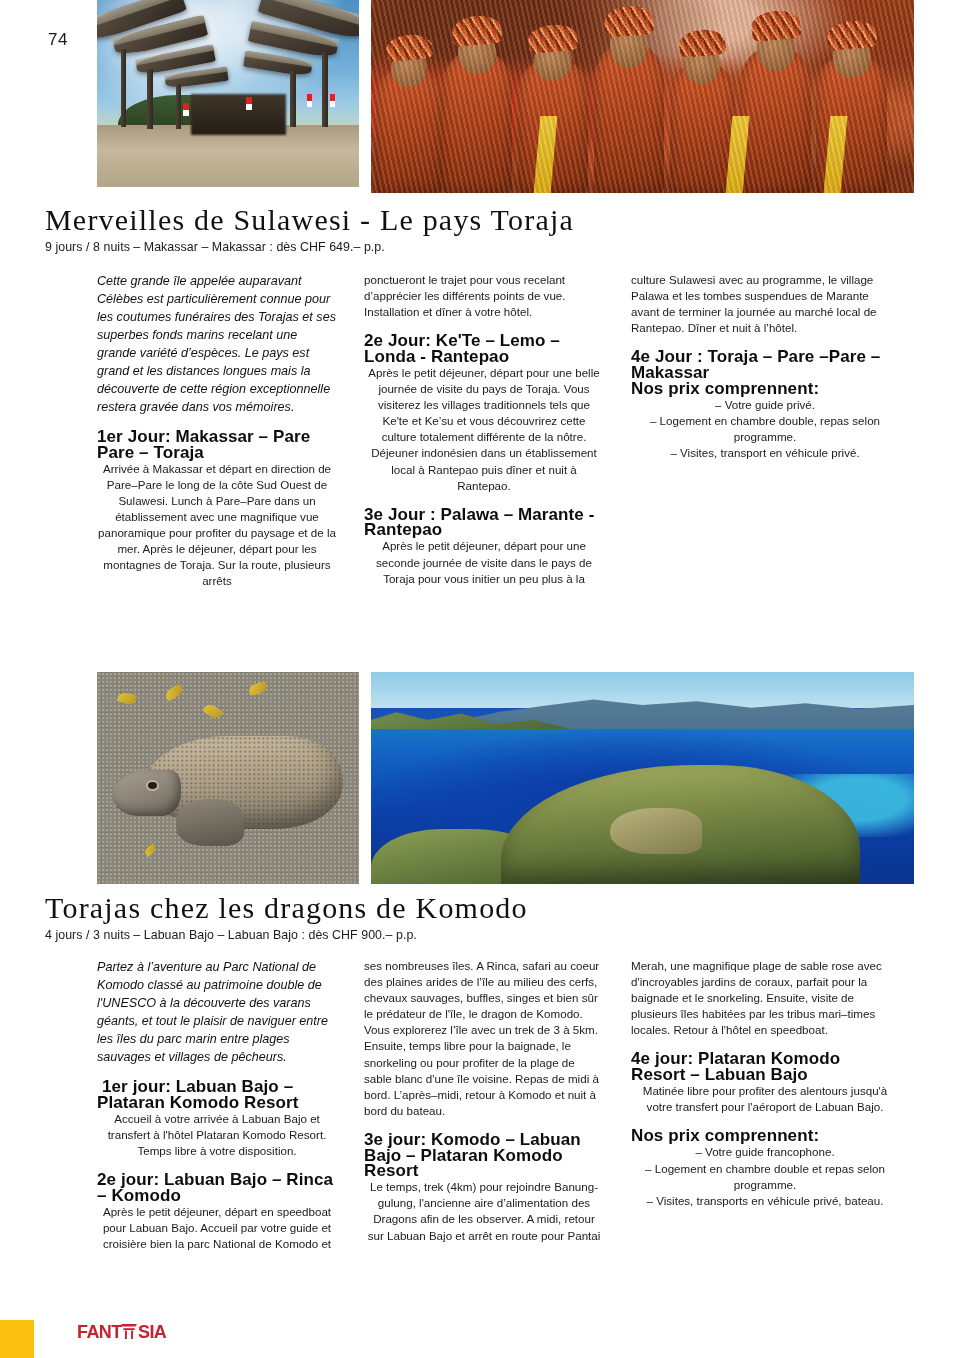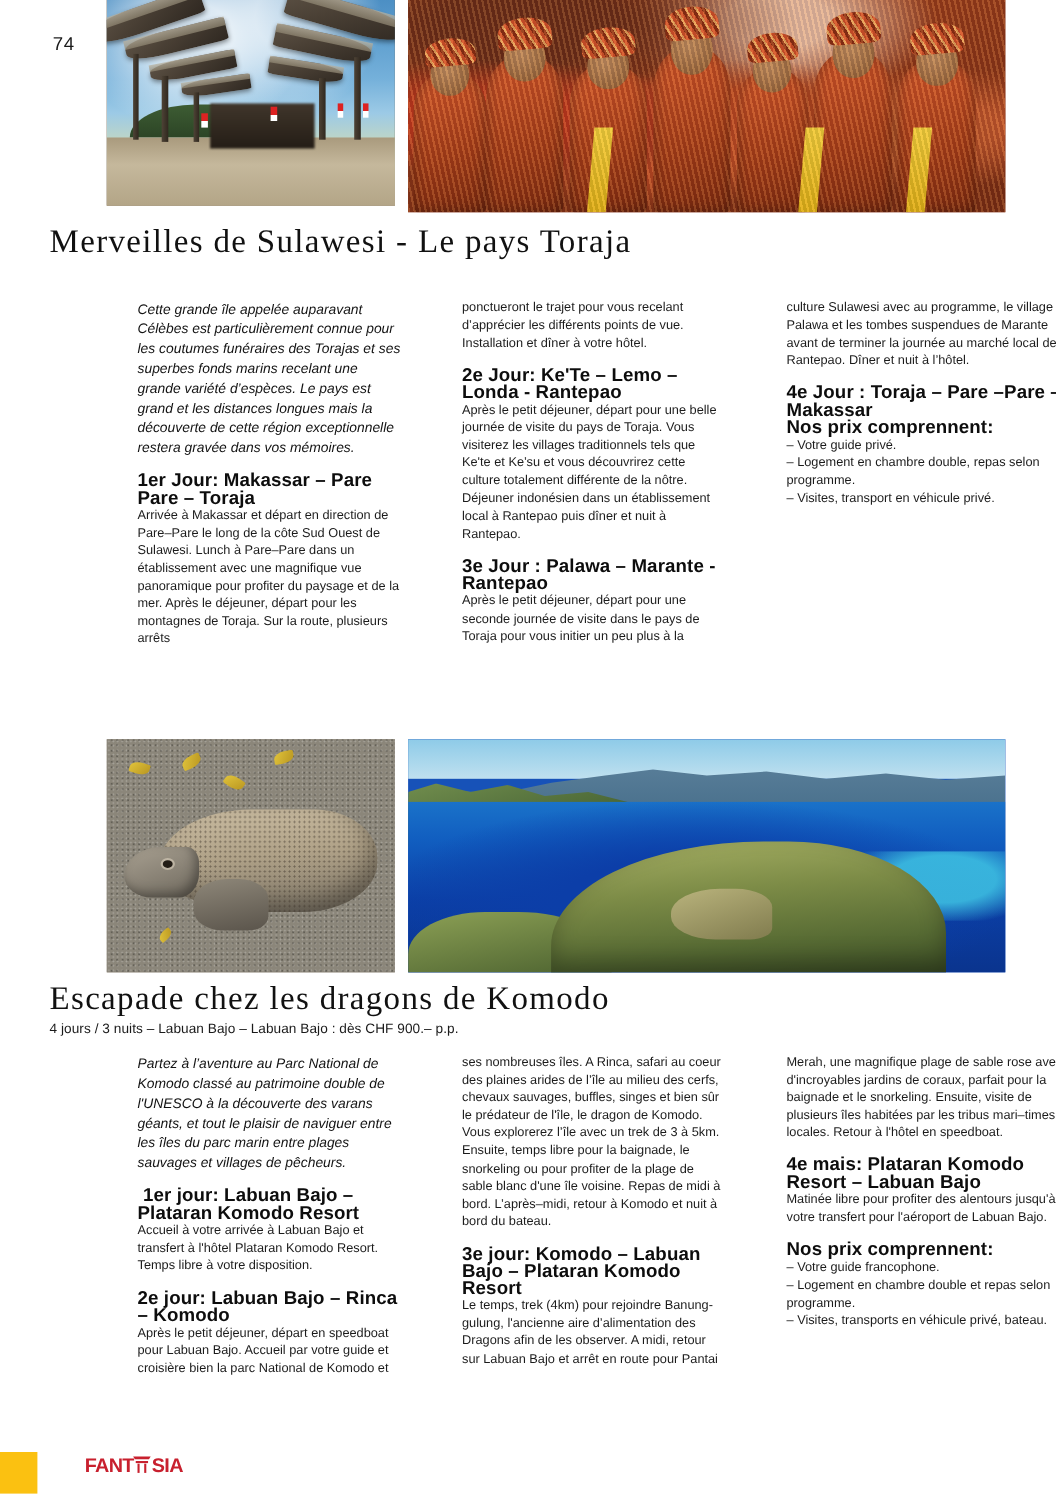--- a/index.html
+++ b/index.html
@@ -257,21 +257,21 @@
     margin-top: 4px;
     letter-spacing: 0.05px;
   }
 
   
   .cols {
     position: absolute;
     display: flex;
     gap: 27px;
   }
-  .col { width: 240px; margin-left: 28px; }
+  .col { width: 240px; }
   .col-3 { width: 268px; }
 
   .col p {
     font-size: 11.6px;
     line-height: 16.1px;
     color: #1b1b1b;
     margin-bottom: 13px;
     text-align: left;
   }
   .col p.intro {
@@ -282,21 +282,21 @@
   }
   .col h3 {
     font-size: 17px;
     font-weight: bold;
     color: #0d0d0d;
     line-height: 15.6px;
     margin-bottom: 0.5px;
     letter-spacing: 0.1px;
   }
   .col h3.indented { text-indent: 5px; }
-  .col p.after-head { margin-top: 0; }
+  .col p.after-head { margin-top: 0; text-align: center; }
   .col .incl-list { font-size: 11.6px; line-height: 16.1px; color: #1b1b1b; }
 
   
   .footer-swatch {
     position: absolute;
     left: 0; top: 1320px;
     width: 34px; height: 38px;
     background: #fbc111;
   }
   .logo {
@@ -347,20 +347,21 @@
     <div class="kid k6"></div>
     <div class="kid k7"></div>
     <div class="sash s1"></div>
     <div class="sash s2"></div>
     <div class="sash s3"></div>
     <div class="stripes"></div>
   </div>
 
   <div class="section" style="top: 204px;">
     <div class="title-serif">Merveilles de Sulawesi - Le pays Toraja</div>
+    <div class="subtitle">9 jours / 8 nuits – Makassar – Makassar : dès CHF 649.– p.p.</div>
   </div>
 
   <div class="cols" style="left: 97px; top: 272px;">
     <div class="col">
       <p class="intro">Cette grande île appelée auparavant Célèbes est particulièrement connue pour les coutumes funéraires des Torajas et ses superbes fonds marins recelant une grande variété d’espèces. Le pays est grand et les distances longues mais la découverte de cette région exceptionnelle restera gravée dans vos mémoires.</p>
       <h3>1er Jour: Makassar – Pare Pare – Toraja</h3>
       <p class="after-head">Arrivée à Makassar et départ en direction de Pare–Pare le long de la côte Sud Ouest de Sulawesi. Lunch à Pare–Pare dans un établissement avec une magnifique vue panoramique pour profiter du paysage et de la mer. Après le déjeuner, départ pour les montagnes de Toraja. Sur la route, plusieurs arrêts</p>
     </div>
     <div class="col">
       <p>ponctueront le trajet pour vous recelant d’apprécier les différents points de vue. Installation et dîner à votre hôtel.</p>
@@ -403,40 +404,40 @@
     <div class="bay-hills-l"></div>
     <div class="bay-hills-r"></div>
     <div class="bay-water"></div>
     <div class="bay-shallow"></div>
     <div class="bay-fore2"></div>
     <div class="bay-fore"></div>
     <div class="bay-rock"></div>
   </div>
 
   <div class="section" style="top: 892px;">
-    <div class="title-serif">Escapade chez les dragons de Komodo</div>
+    <div class="title-serif">Torajas chez les dragons de Komodo</div>
     <div class="subtitle">4 jours / 3 nuits – Labuan Bajo – Labuan Bajo : dès CHF 900.– p.p.</div>
   </div>
 
   <div class="cols" style="left: 97px; top: 958px;">
     <div class="col">
       <p class="intro">Partez à l’aventure au Parc National de Komodo classé au patrimoine double de l'UNESCO à la découverte des varans géants, et tout le plaisir de naviguer entre les îles du parc marin entre plages sauvages et villages de pêcheurs.</p>
       <h3 class="indented">1er jour: Labuan Bajo – Plataran Komodo Resort</h3>
       <p class="after-head">Accueil à votre arrivée à Labuan Bajo et transfert à l'hôtel Plataran Komodo Resort. Temps libre à votre disposition.</p>
       <h3>2e jour: Labuan Bajo – Rinca – Komodo</h3>
       <p class="after-head">Après le petit déjeuner, départ en speedboat pour Labuan Bajo. Accueil par votre guide et croisière bien la parc National de Komodo et</p>
     </div>
     <div class="col">
       <p>ses nombreuses îles. A Rinca, safari au coeur des plaines arides de l’île au milieu des cerfs, chevaux sauvages, buffles, singes et bien sûr le prédateur de l'île, le dragon de Komodo. Vous explorerez l’île avec un trek de 3 à 5km. Ensuite, temps libre pour la baignade, le snorkeling ou pour profiter de la plage de sable blanc d'une île voisine. Repas de midi à bord. L’après–midi, retour à Komodo et nuit à bord du bateau.</p>
       <h3>3e jour: Komodo – Labuan Bajo – Plataran Komodo Resort</h3>
       <p class="after-head">Le temps, trek (4km) pour rejoindre Banung-gulung, l'ancienne aire d’alimentation des Dragons afin de les observer. A midi, retour sur Labuan Bajo et arrêt en route pour Pantai</p>
     </div>
     <div class="col col-3">
       <p>Merah, une magnifique plage de sable rose avec d'incroyables jardins de coraux, parfait pour la baignade et le snorkeling. Ensuite, visite de plusieurs îles habitées par les tribus mari–times locales. Retour à l'hôtel en speedboat.</p>
-      <h3>4e mais: Plataran Komodo Resort – Labuan Bajo</h3>
+      <h3>4e jour: Plataran Komodo Resort – Labuan Bajo</h3>
       <p class="after-head">Matinée libre pour profiter des alentours jusqu'à votre transfert pour l'aéroport de Labuan Bajo.</p>
       <h3>Nos prix comprennent:</h3>
       <p class="after-head incl-list" style="white-space: pre-line;">– Votre guide francophone.
 – Logement en chambre double et repas selon programme.
 – Visites, transports en véhicule privé, bateau.</p>
     </div>
   </div>
 
   <div class="footer-swatch"></div>
 

